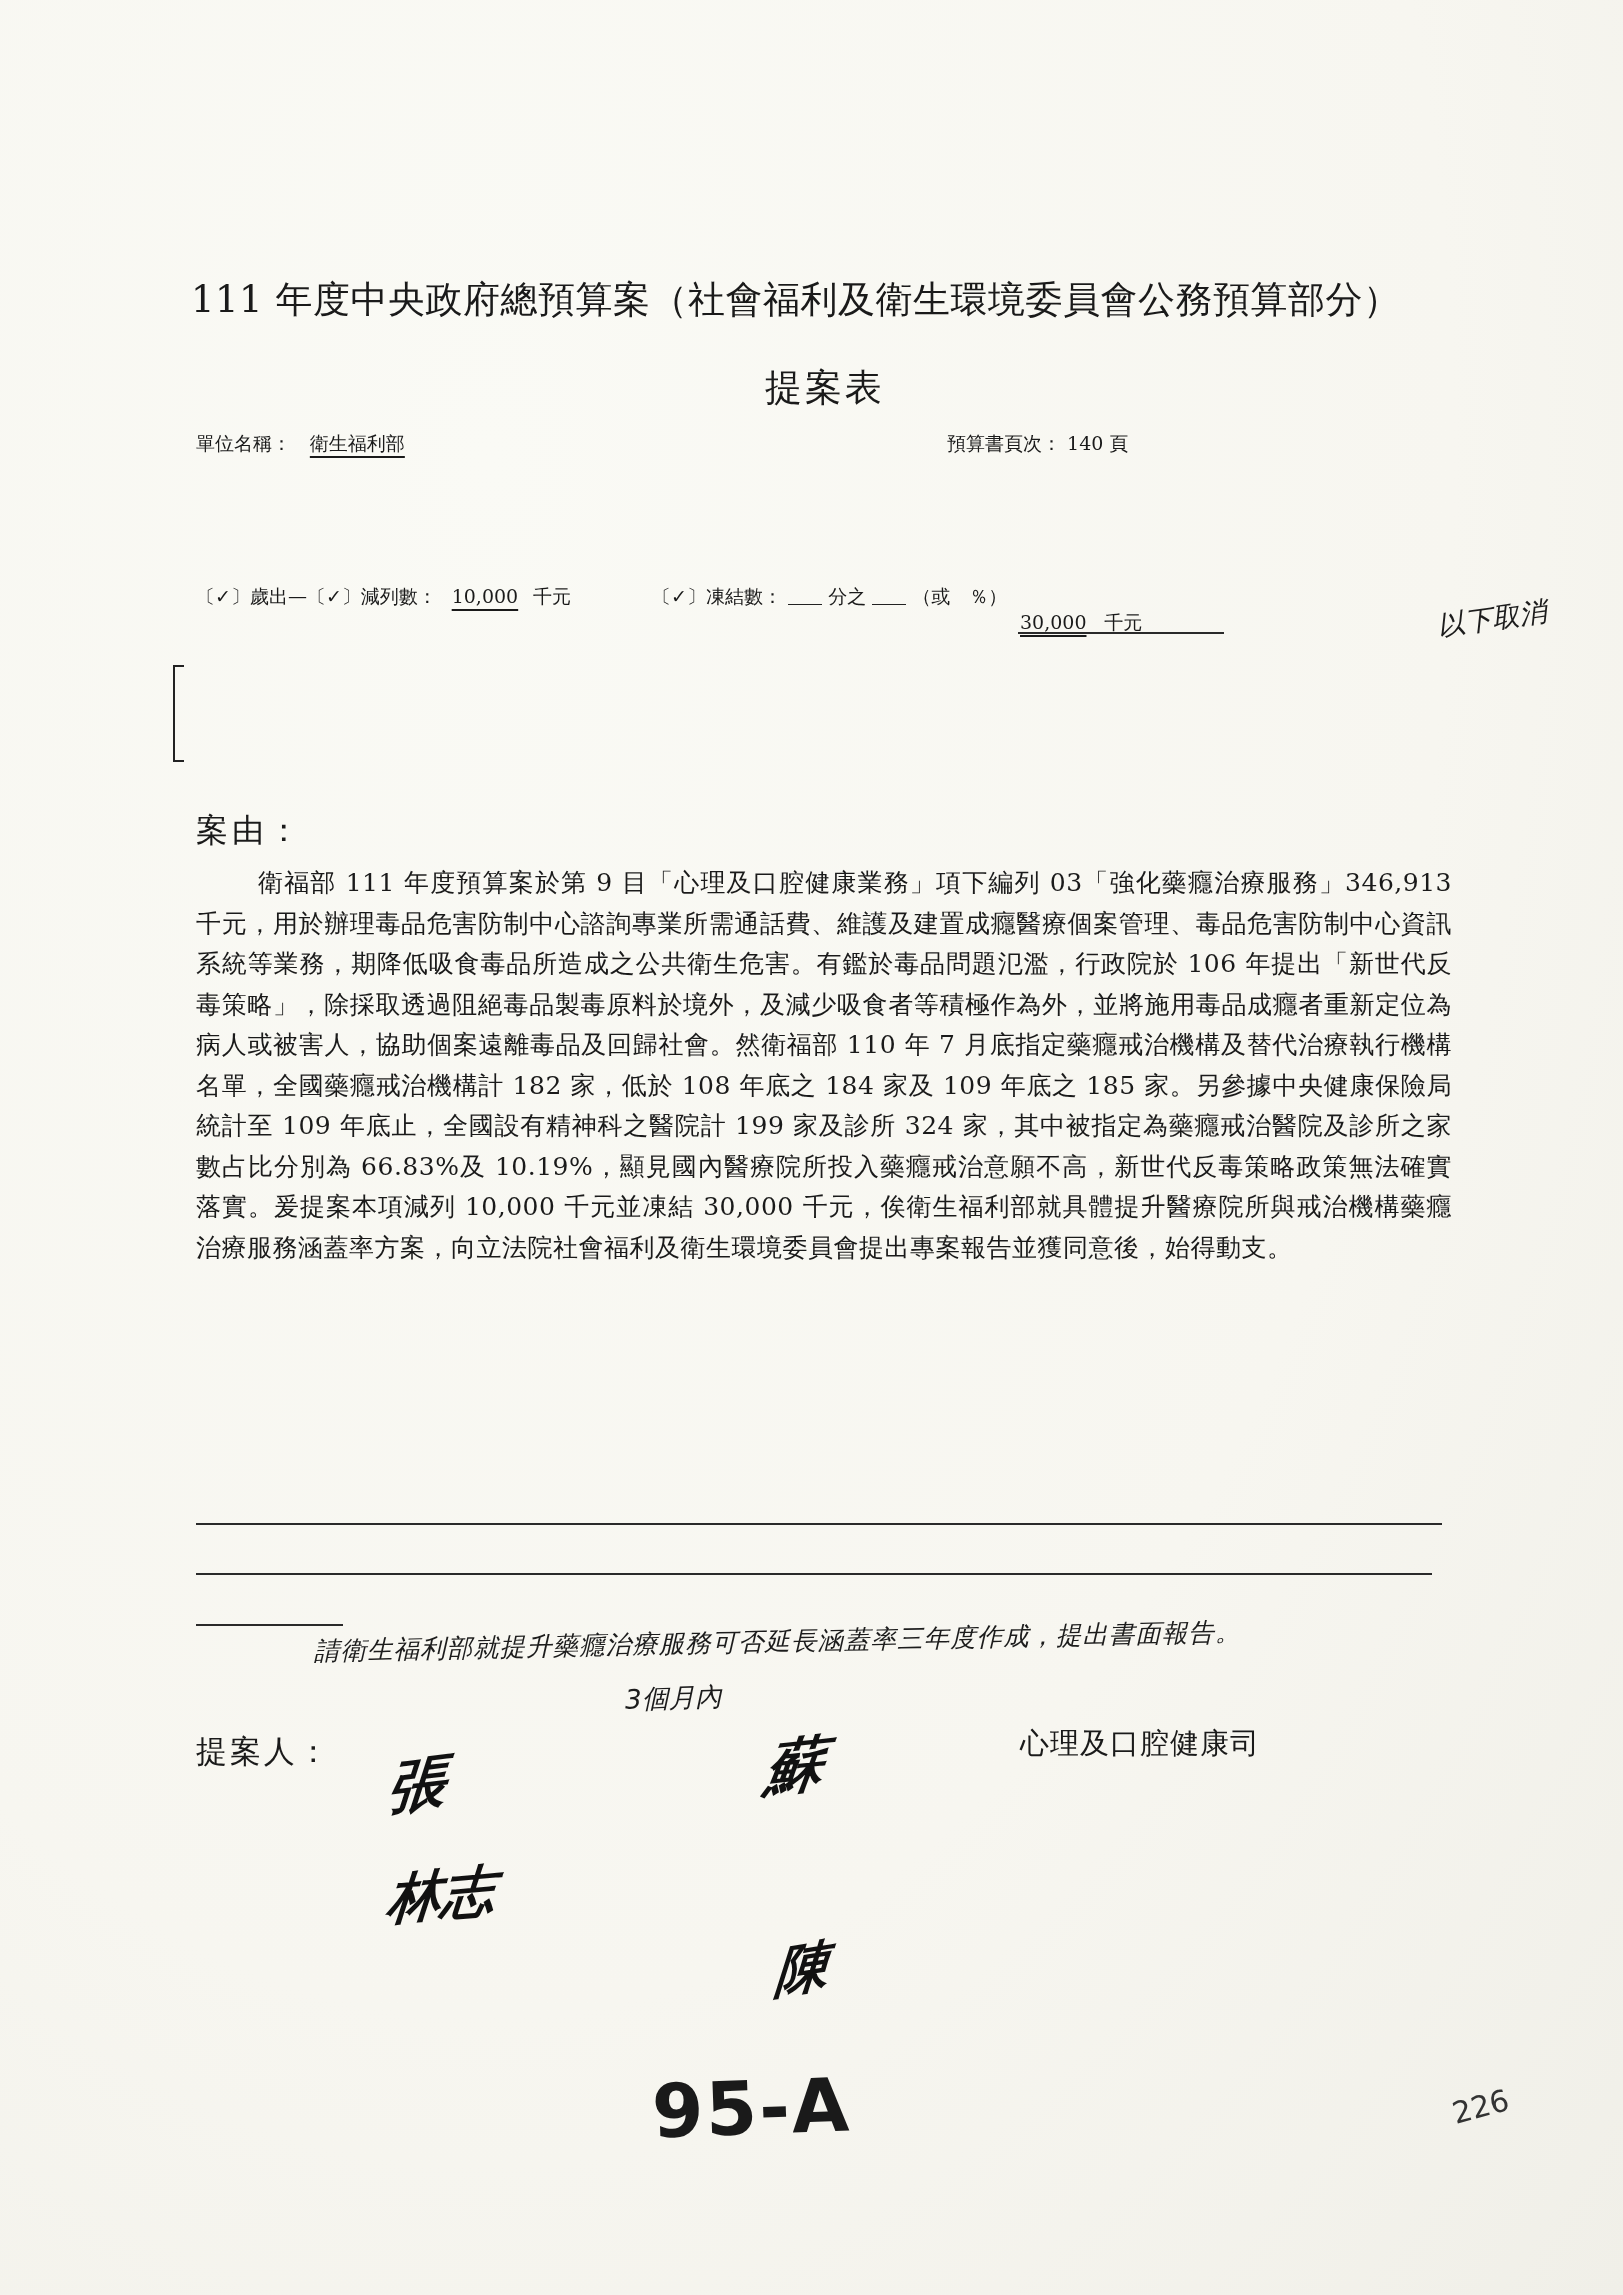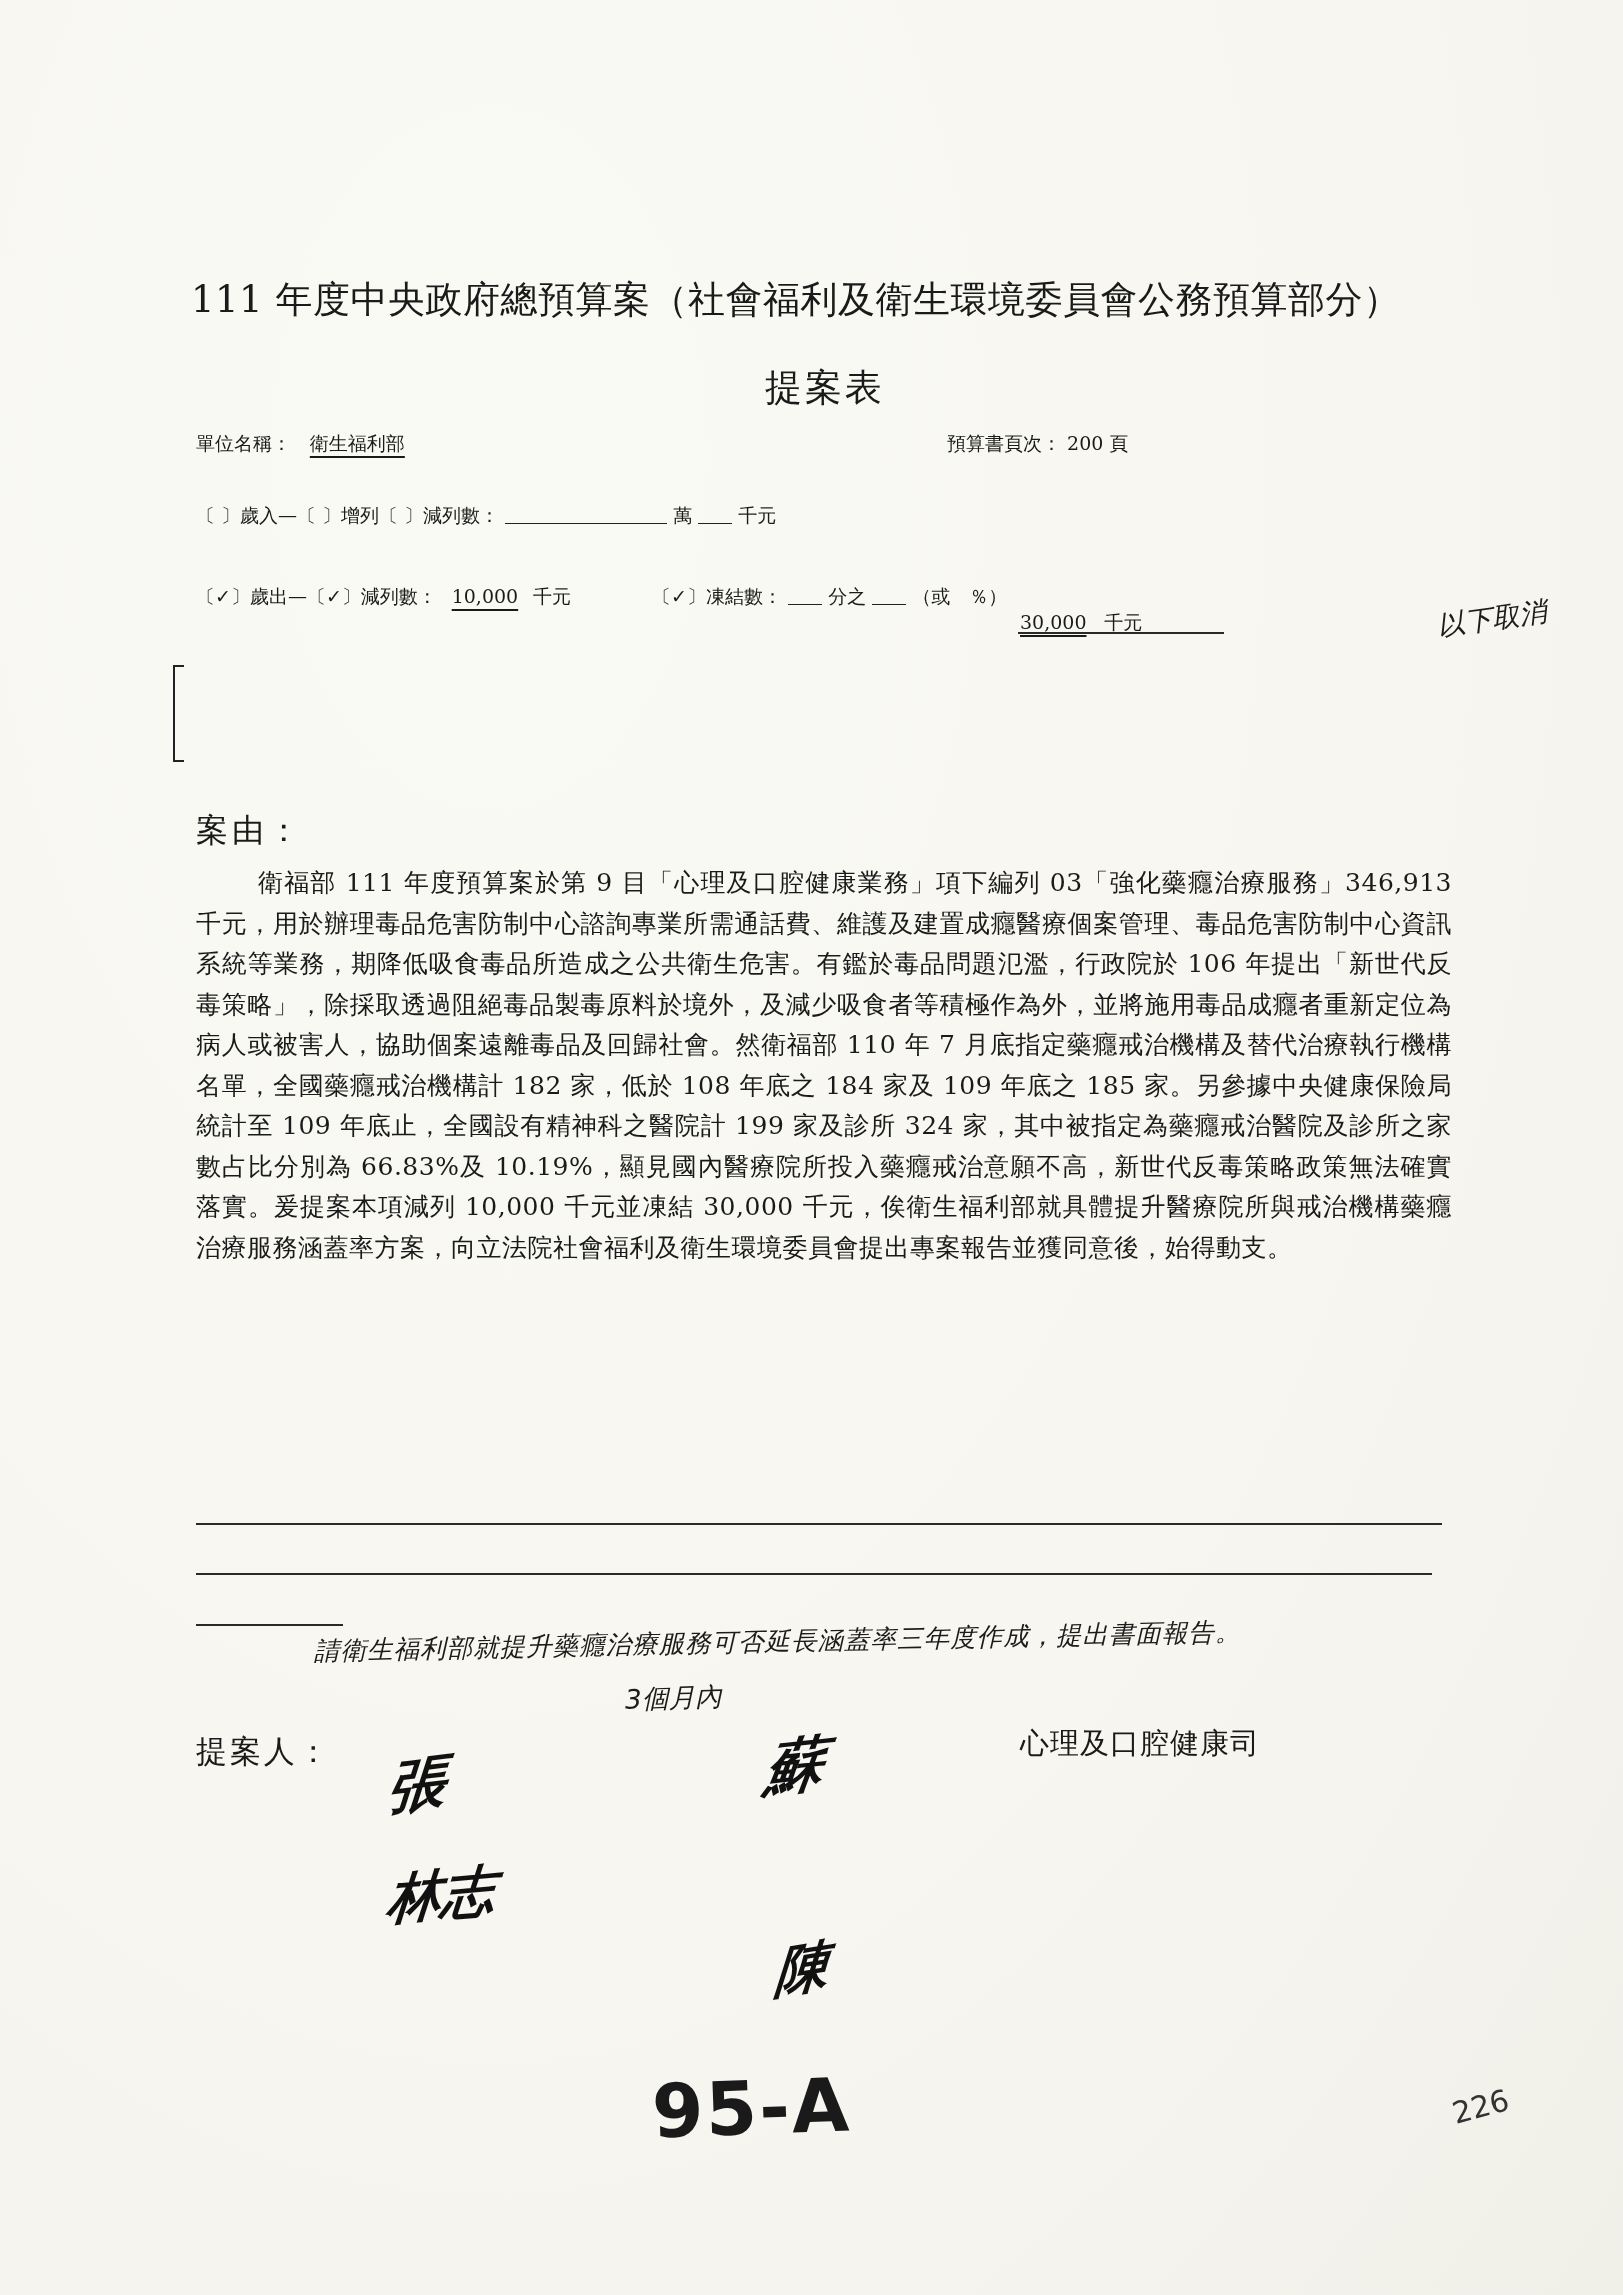--- a/index.html
+++ b/index.html
@@ -195,30 +195,23 @@
 
     <div class="title-main">111 年度中央政府總預算案（社會福利及衛生環境委員會公務預算部分）</div>
     <div class="title-sub">提案表</div>
 
     <div class="row" style="left:196px; top:432px;">
       <span>單位名稱：</span>
       <span class="u" style="margin-left:12.8px;">衛生福利部</span>
     </div>
     <div class="row" style="left:947px; top:432px;">
       <span>預算書頁次：</span>
-      <span>200 頁</span>
-    </div>
-
-    <div class="row" style="left:196px; top:495px;">
-      <span>〔 〕歲入—〔 〕增列〔 〕減列數：</span>
-      <span class="blank lg"></span>
-      <span>萬</span>
-      <span class="blank sm"></span>
-      <span>千元</span>
-    </div>
+      <span>140 頁</span>
+    </div>
+
 
     <div class="row" style="left:196px; top:554px;margin-top:22px;">
       <span>〔✓〕歲出—〔✓〕減列數：</span>
       <span class="u" style="margin:0 8.8px;">10,000</span>
       <span>千元</span>
       <span style="display:inline-block;width:69px;"></span>
       <span>〔✓〕凍結數：</span>
       <span class="blank sm"></span>
       <span>分之</span>
       <span class="blank sm"></span>

